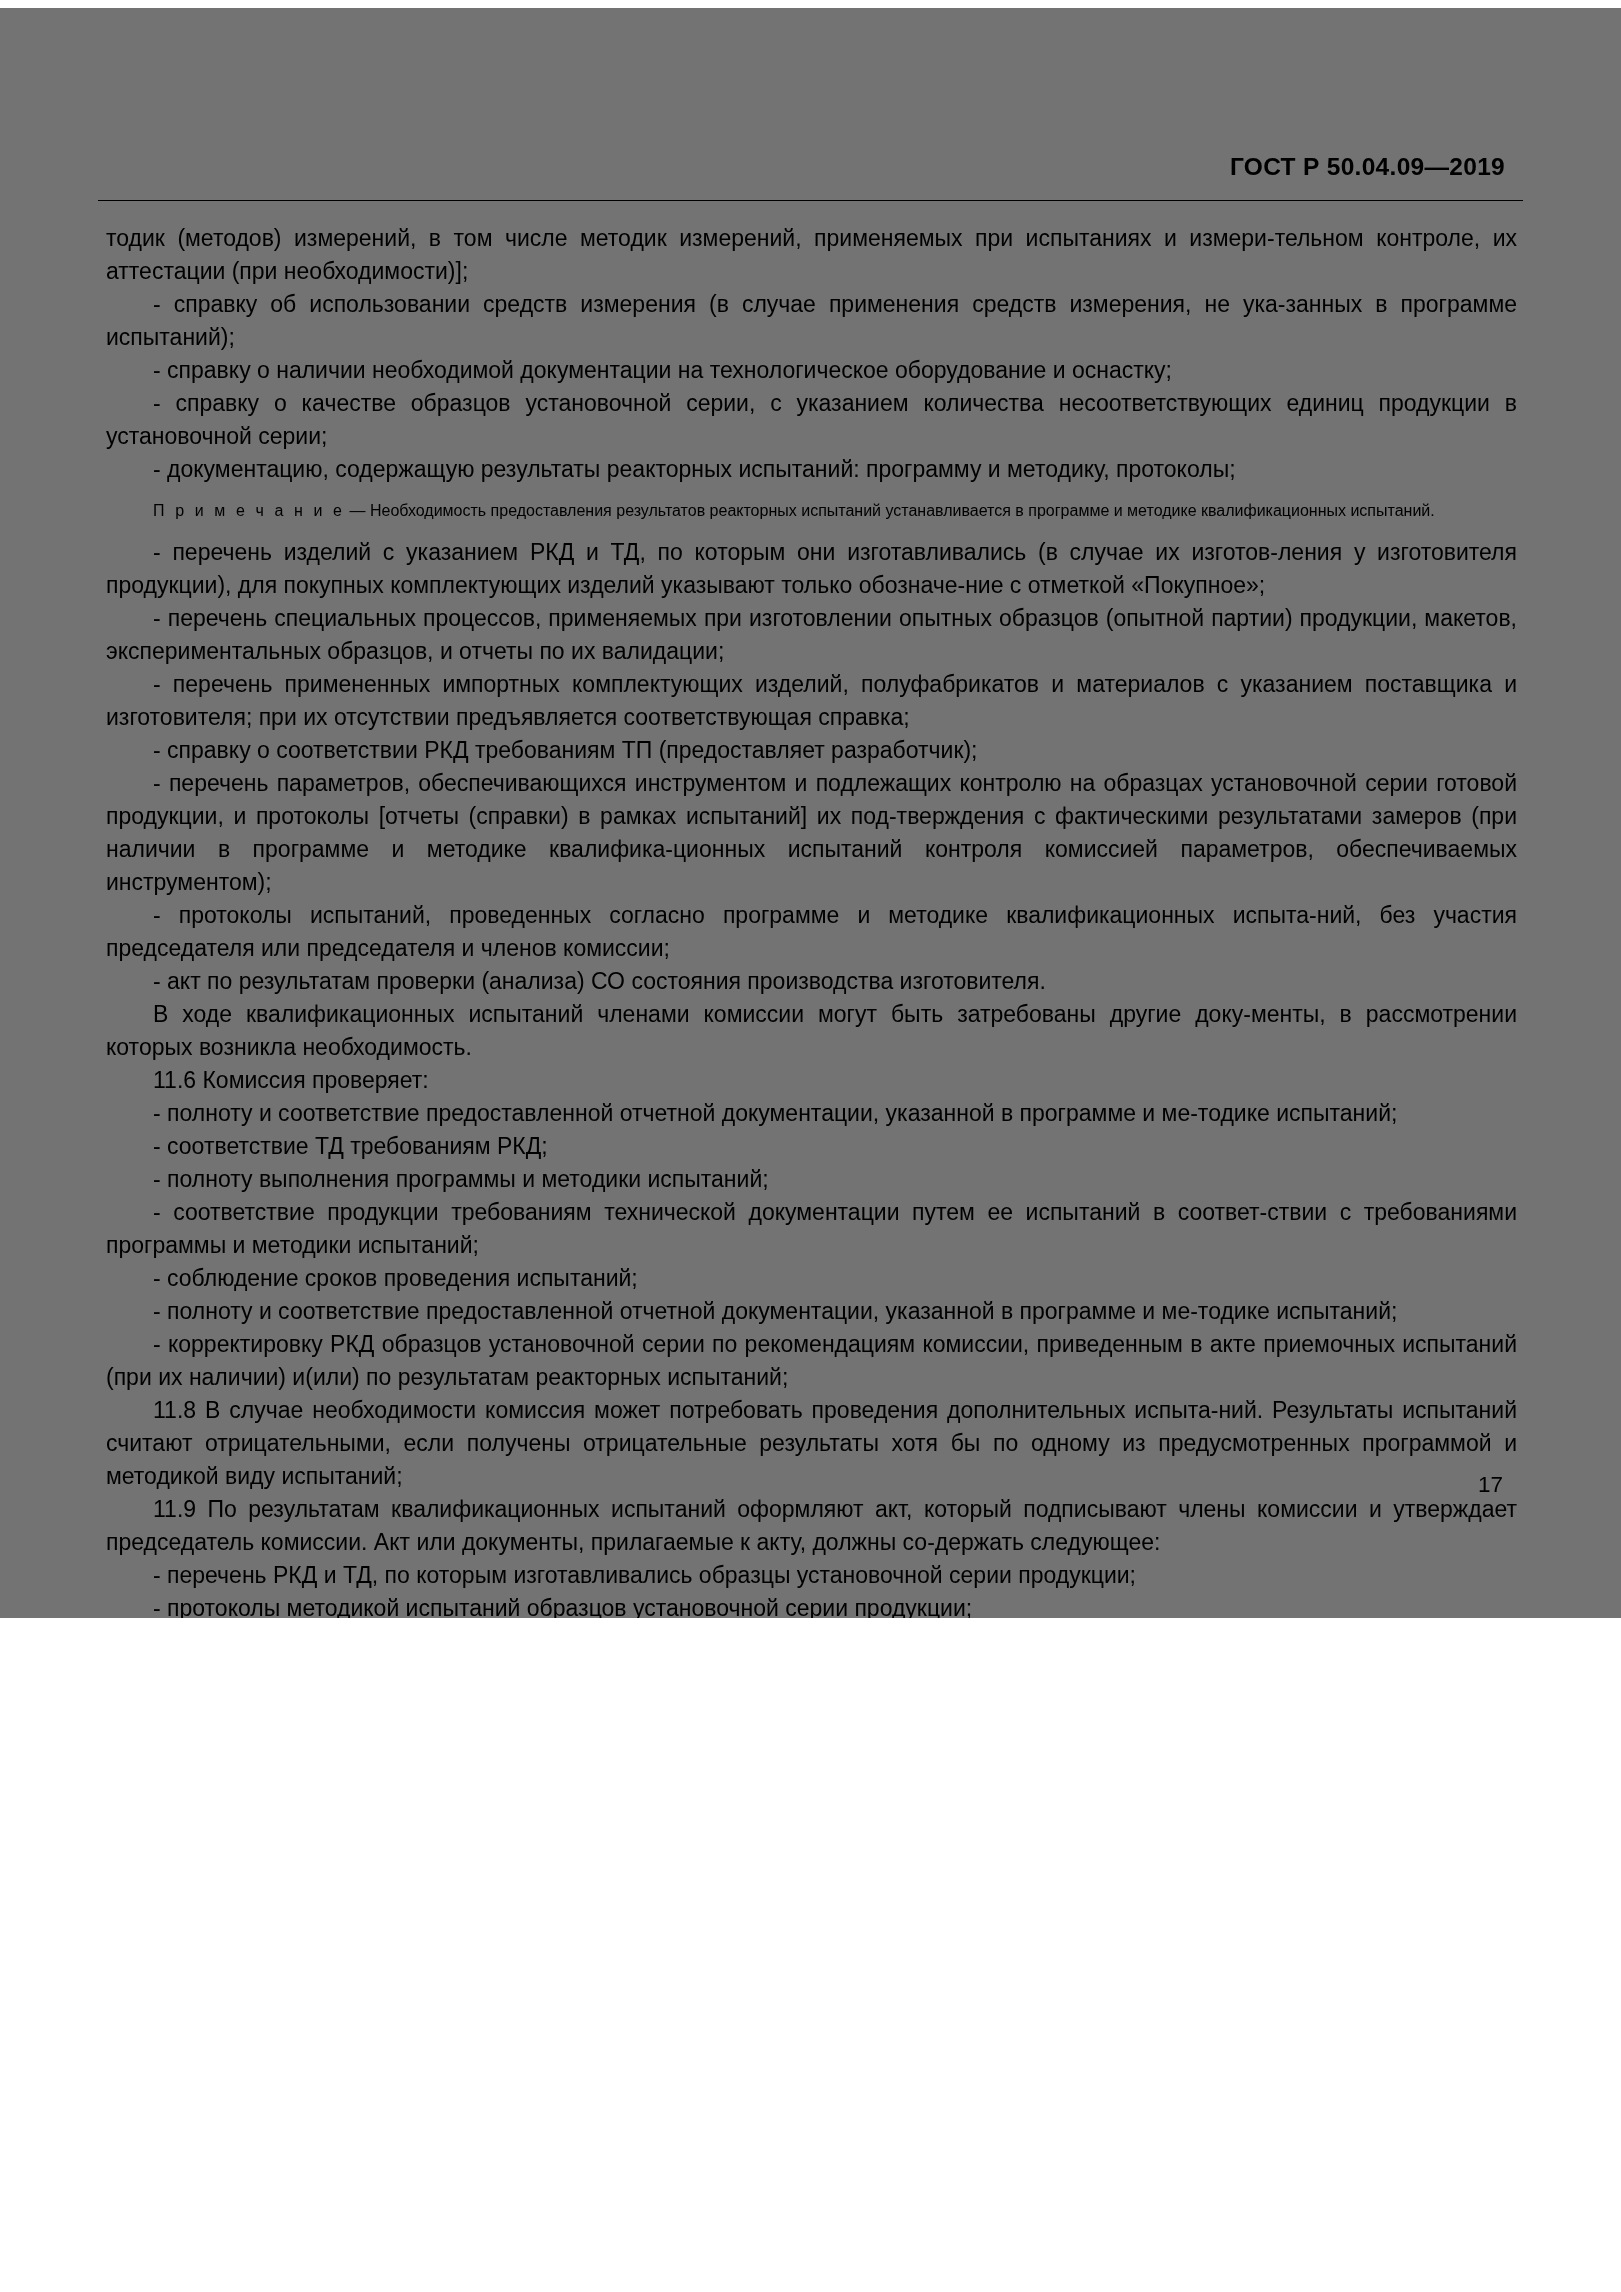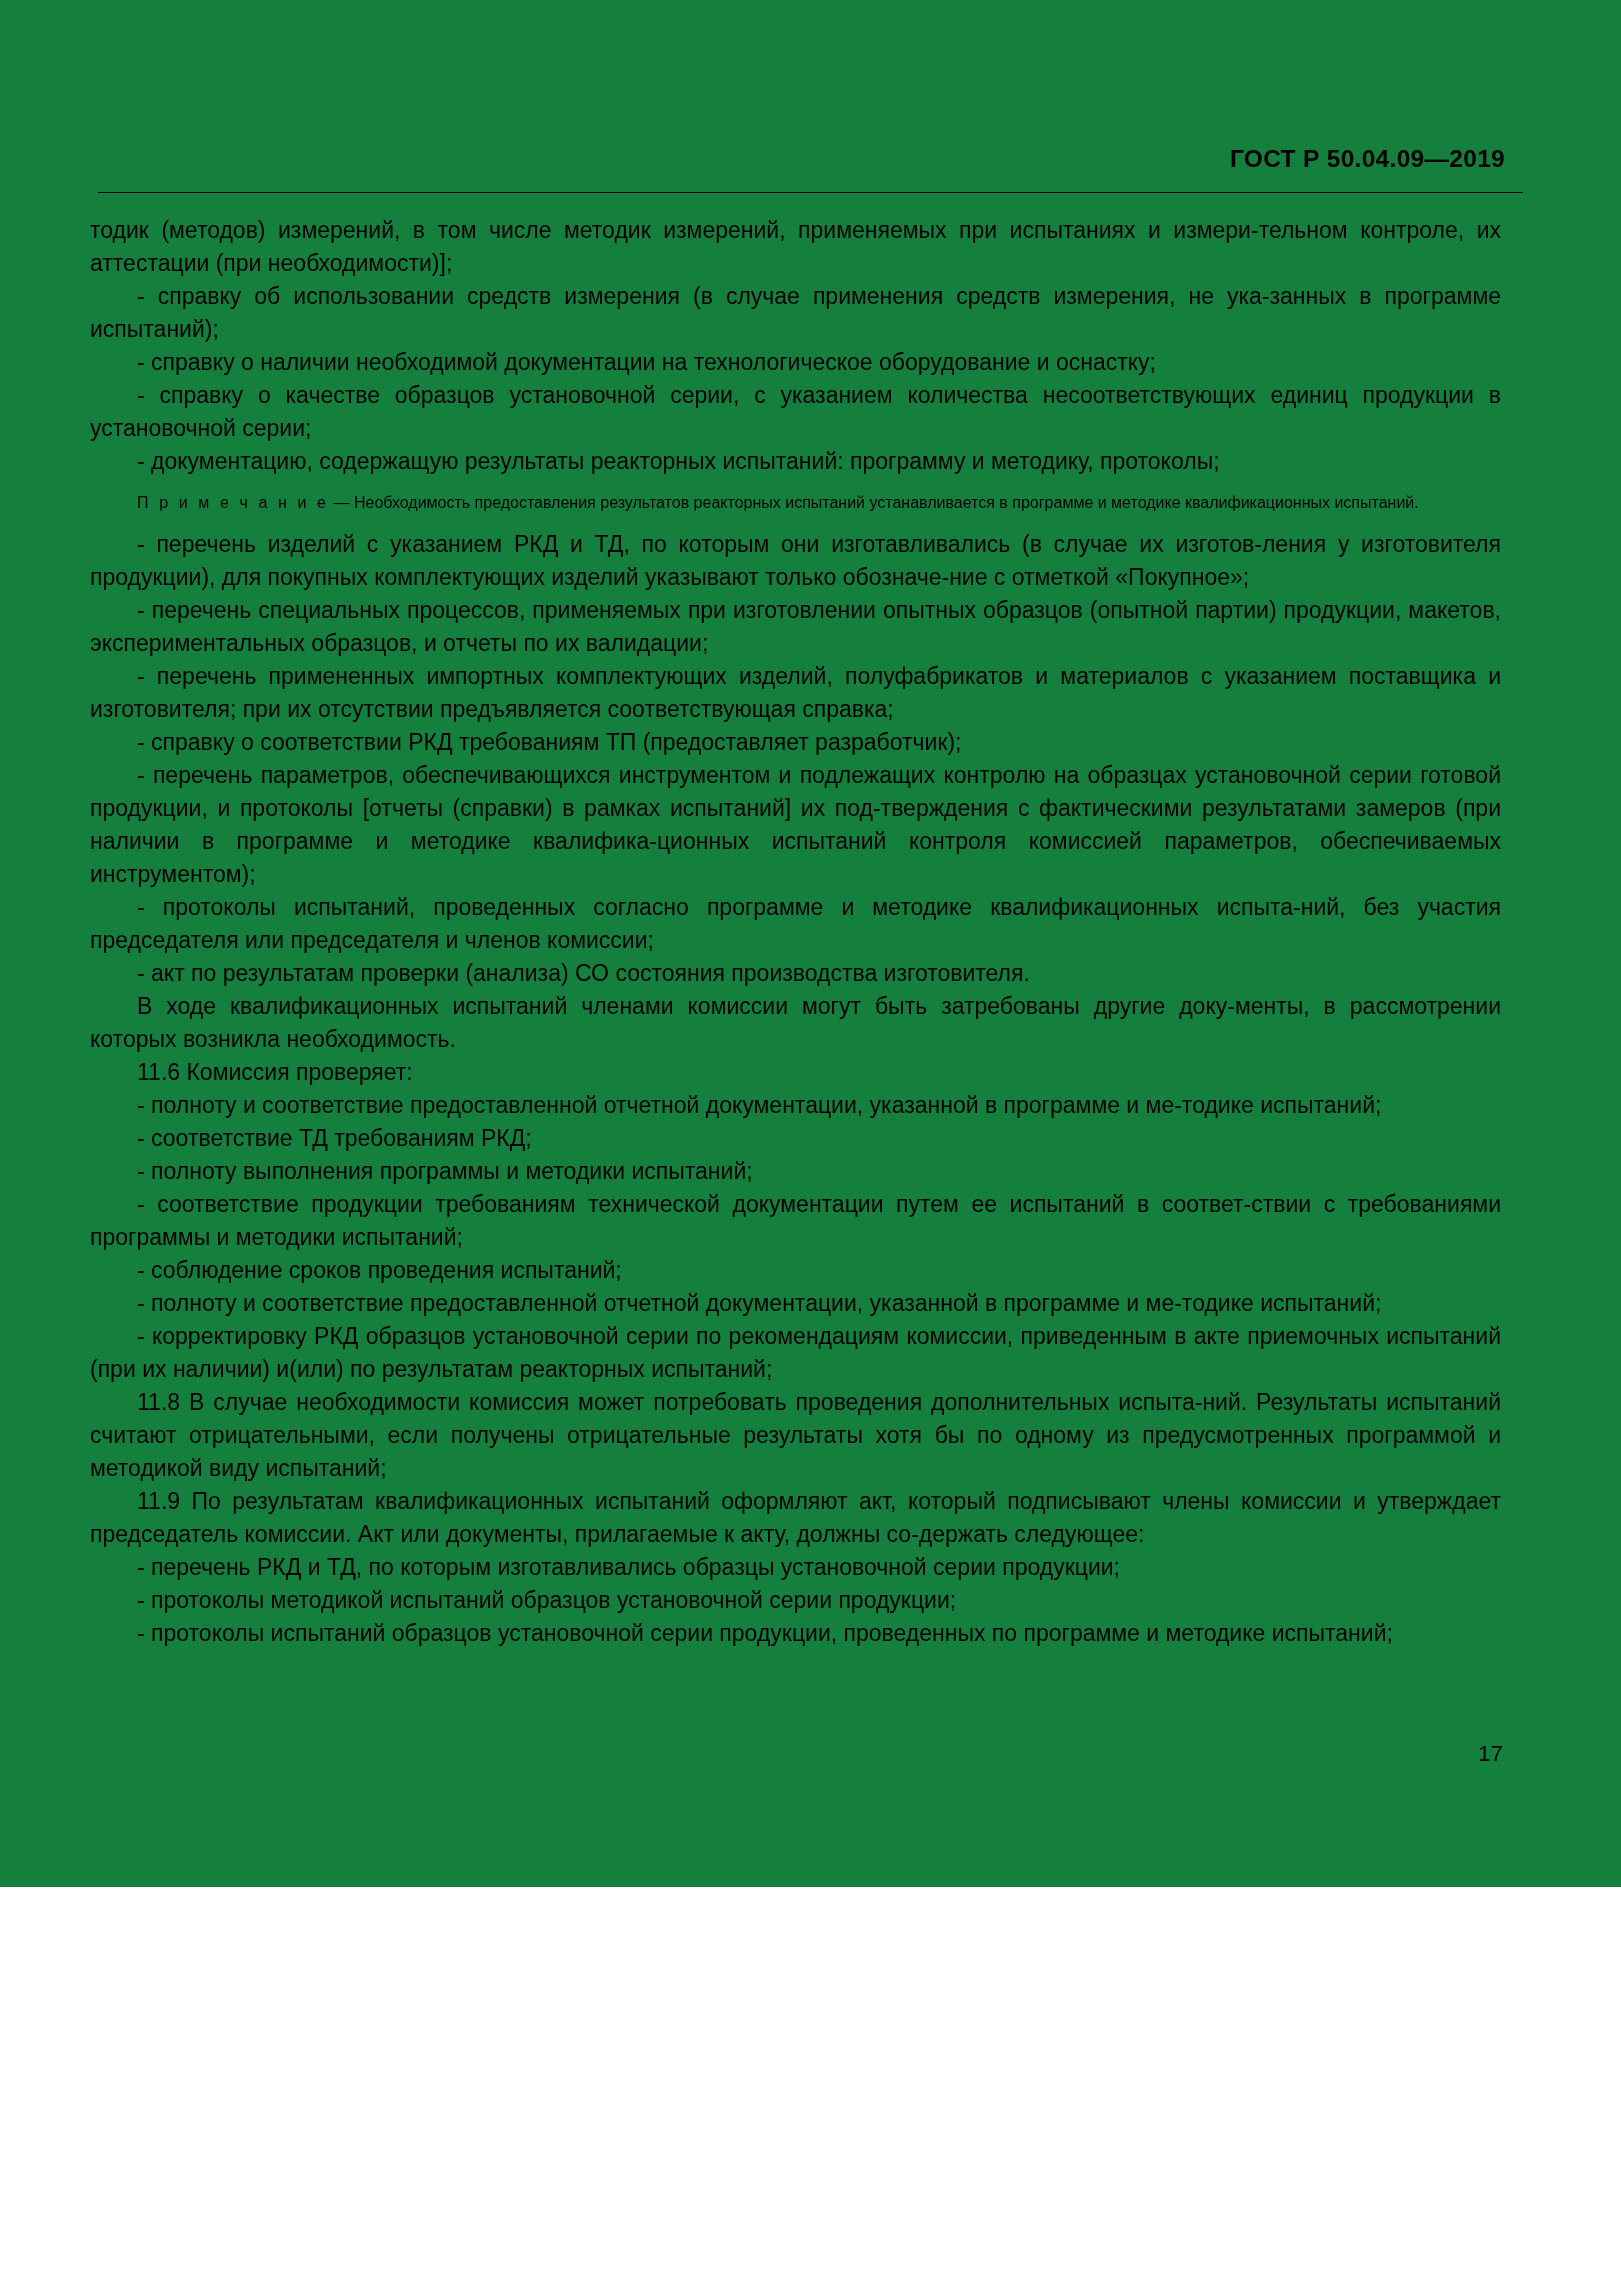--- a/index.html
+++ b/index.html
@@ -7,23 +7,23 @@
     padding: 0;
     background: #ffffff;
   }
   body {
     font-family: "Liberation Sans", sans-serif;
     color: #000000;
   }
   .page {
     position: relative;
     width: 1621px;
-    height: 1887px;
-    margin: 0 auto;
-    background: #15803d;
+    height: 1610px;
+    margin: 8px auto;
+    background: #737373;
     box-sizing: border-box;
     overflow: hidden;
   }
   .header {
     position: absolute;
     top: 145px;
     right: 116px;
     font-size: 24.5px;
     font-weight: bold;
     letter-spacing: 0.3px;
@@ -32,21 +32,21 @@
   .rule {
     position: absolute;
     top: 192px;
     left: 98px;
     right: 98px;
     border-bottom: 1.6px solid #000000;
   }
   .content {
     position: absolute;
     top: 214px;
-    left: 90px;
+    left: 106px;
     width: 1411px;
   }
   p {
     margin: 0;
     font-size: 23px;
     line-height: 33px;
     text-align: justify;
     text-justify: inter-word;
     hyphens: manual;
   }

